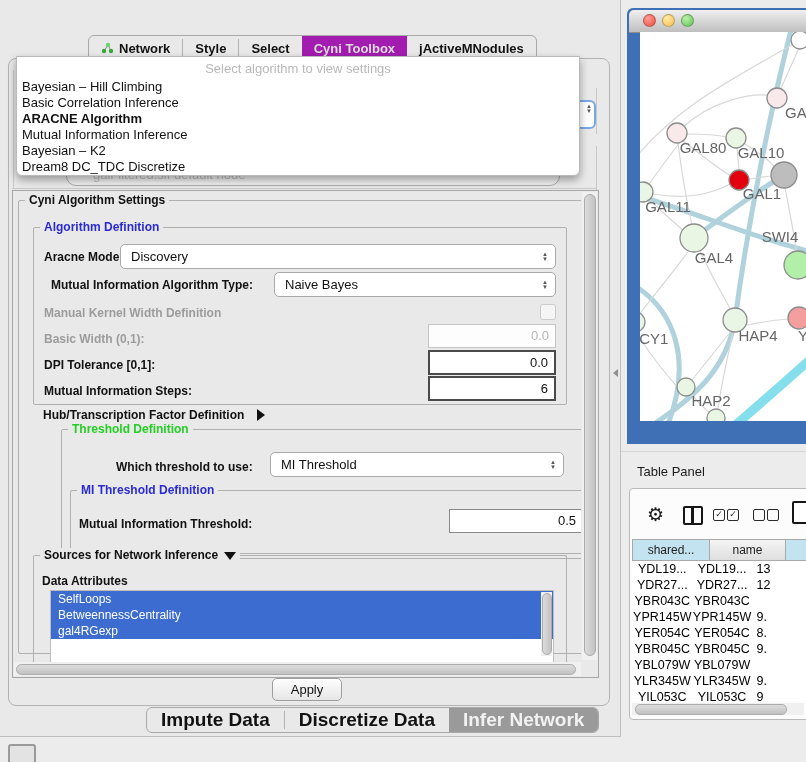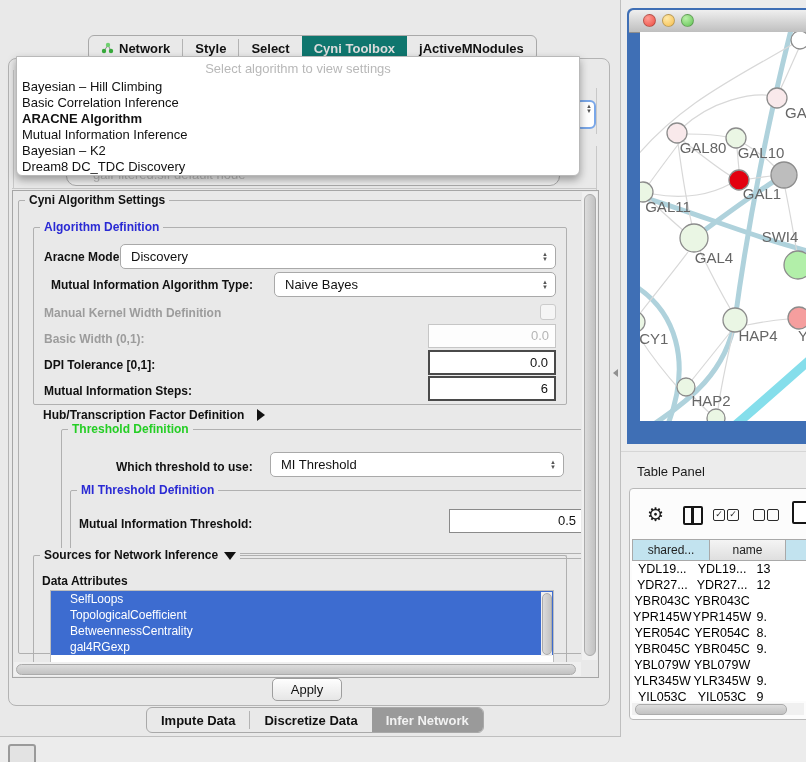--- a/index.html
+++ b/index.html
@@ -7,21 +7,21 @@
   .abs{position:absolute;}
   
   #control-panel{left:0;top:0;width:620px;height:736px;background:#E9E9E9;border-right:1px solid #BFBFBF;border-bottom:1px solid #BFBFBF;}
   #cp-titlebar{left:0;top:0;width:620px;height:30px;background:linear-gradient(#F6F6F6,#E0E0E0);border-bottom:1px solid #A6A6A6;}
   #cp-title{left:10px;top:7px;font-size:13px;color:#1b1b1b;}
   #float-icon{left:586px;top:13px;width:9px;height:9px;border:1.6px solid #222;background:transparent;}
   #close-icon{left:601px;top:6px;font-size:14px;font-weight:bold;color:#111;}
   
   #top-tabbar{left:88px;top:35px;height:24px;border:1px solid #A9A9A9;border-radius:6px;display:flex;align-items:stretch;overflow:hidden;background:#E9E9E9;}
   .tab{display:flex;align-items:center;padding:0 12px;font-size:13px;font-weight:bold;color:#111;white-space:nowrap;}
-  .tab.selected{background:#0f766e;color:#DCDCDC;}
+  .tab.selected{background:#a21caf;color:#DCDCDC;}
   .tab-sep{width:1px;background:#B3B3B3;margin:3px 0;}
   .net-ico{width:13px;height:12px;margin-right:5px;}
   
   #content-outline{left:8px;top:58px;width:600px;height:646px;border:1px solid #B3B3B3;border-radius:8px;}
   
   .frag-line{background:#C8C8C8;}
   #frag-combo{left:575px;top:100px;width:17px;height:25px;background:#fff;border:2px solid #7AA7E8;border-radius:6px;z-index:5;}
   #frag-combo .spin{position:absolute;right:2px;top:2px;font-size:6px;line-height:5px;color:#555;}
   #frag-field{left:66px;top:150px;width:494px;height:36px;border:1px solid #ABABAB;border-radius:10px;background:#F1F1F1;z-index:3;color:#BDBDBD;font-size:13px;display:flex;align-items:flex-end;padding-left:26px;box-sizing:border-box;padding-bottom:3px;}
   
@@ -42,26 +42,26 @@
   .lbl{position:absolute;font-size:12px;font-weight:bold;color:#111;white-space:nowrap;}
   .lbl.disabled{color:#9C9C9C;}
   .combo{position:absolute;background:#FFF;border:1px solid #A9A9A9;border-radius:5px;display:flex;align-items:center;font-size:13px;color:#111;padding-left:10px;box-sizing:border-box;}
   .combo .spin{margin-left:auto;padding-right:7px;font-size:6px;line-height:5px;color:#555;text-align:center;}
   .field{position:absolute;background:#FFF;border:2px solid #4A4A4A;box-sizing:border-box;font-size:13px;color:#111;text-align:right;padding:3px 6px 0 0;}
   .field.disabled{border:1px solid #C6C6C6;color:#B5B5B5;background:#FDFDFD;}
   .checkbox{position:absolute;width:14px;height:14px;border:1.5px solid #CBCBCB;border-radius:3px;background:#F5F5F5;}
   .tri-right{display:inline-block;width:0;height:0;border-left:8px solid #111;border-top:6px solid transparent;border-bottom:6px solid transparent;margin-left:8px;vertical-align:middle;}
   .tri-down{display:inline-block;width:0;height:0;border-top:8px solid #111;border-left:6px solid transparent;border-right:6px solid transparent;margin-left:6px;vertical-align:middle;}
   #attr-list{position:absolute;background:#fff;border:1px solid #BDBDBD;}
-  .src-item{height:16px;line-height:16px;background:#3D6CD0;color:#fff;font-size:12px;padding-left:19px;white-space:nowrap;}
+  .src-item{height:16px;line-height:16px;background:#3D6CD0;color:#fff;font-size:12px;padding-left:7px;white-space:nowrap;}
   #attr-vsb{position:absolute;right:1px;top:1px;width:11px;height:64px;background:#F0F0F0;}
   #attr-vsb .thumb{position:absolute;left:1px;top:1px;width:8px;height:60px;border:1px solid #ABABAB;border-radius:5px;background:linear-gradient(90deg,#DCDCDC,#C2C2C2);}
   #apply-btn{left:272px;top:678px;width:68px;height:21px;border:1px solid #9E9E9E;border-radius:5px;background:linear-gradient(#FEFEFE,#E6E6E6);font-size:13px;color:#111;text-align:center;line-height:21px;}
   #bottom-tabbar{left:146px;top:707px;height:24px;border:1px solid #A9A9A9;border-radius:6px;display:flex;align-items:stretch;overflow:hidden;background:#E9E9E9;}
-  .btab{display:flex;align-items:center;padding:0 14px;font-size:13px;font-weight:bold;color:#111;white-space:nowrap;}
+  .btab{display:flex;align-items:center;padding:0 14px;font-size:19px;font-weight:bold;color:#111;white-space:nowrap;}
   .btab.selected{background:#9A9A9A;color:#F2F2F2;}
   
   #divider-arrow{left:613px;top:369px;width:0;height:0;border-right:5px solid #909090;border-top:4px solid transparent;border-bottom:4px solid transparent;}
   
   #net-window{left:627px;top:8px;width:179px;height:436px;background:#3F6FB5;border-radius:6px 0 0 0;}
   #net-titlebar{left:2px;top:2px;width:177px;height:22px;background:linear-gradient(#EFEFEF,#BFBFBF);border-radius:5px 0 0 0;border-bottom:1px solid #8E8E8E;}
   .traffic{position:absolute;top:4px;width:13px;height:13px;border-radius:50%;border:1px solid rgba(0,0,0,0.25);box-sizing:border-box;}
   #tl-red{left:14px;background:radial-gradient(circle at 35% 30%,#FF9C94,#EC4D42);}
   #tl-yellow{left:33px;background:radial-gradient(circle at 35% 30%,#FFE9A8,#F5BE4F);}
   #tl-green{left:52px;background:radial-gradient(circle at 35% 30%,#B9F0A8,#61C354);}
@@ -136,21 +136,21 @@
     <div id="frag-field" class="abs">galFiltered.sif default node</div>
 
     <div id="algo-popup" class="abs">
       <div id="popup-placeholder" class="abs">Select algorithm to view settings</div>
       <div id="popup-items">
           <div class="pop-item" style="top: 22px;">Bayesian – Hill Climbing</div>
           <div class="pop-item" style="top: 38px;">Basic Correlation Inference</div>
           <div class="pop-item bold" style="top: 54px;">ARACNE Algorithm</div>
           <div class="pop-item" style="top: 70px;">Mutual Information Inference</div>
           <div class="pop-item" style="top: 86px;">Bayesian – K2</div>
-          <div class="pop-item" style="top: 102px;">Dream8 DC_TDC Discovery</div>
+          <div class="pop-item" style="top: 102px;">Dream8 DC_TDC Discretize</div>
         </div>
     </div>
 
     <div id="scrollpane" class="abs">
       <div id="sp-clip" class="abs">
 
         <div class="groupbox" style="left:4px;top:8px;width:566px;height:452px;">
           <span class="group-title gt-black">Cyni Algorithm Settings</span>
 
           <div class="groupbox" style="left:14px;top:26px;width:532px;height:176px;">
@@ -193,21 +193,20 @@
               <div class="field" style="left:378px;top:18px;width:134px;height:24px;border-width:1px;border-color:#8A8A8A;">0.5</div>
             </div>
           </div>
 
           <div class="groupbox" style="left:14px;top:354px;width:532px;height:110px;border-bottom:none;">
             <span class="group-title gt-black"><span>Sources for Network Inference</span><span class="tri-down"></span></span>
             <span class="lbl" style="left:8px;top:18px;">Data Attributes</span>
             <div id="attr-list" style="left:16px;top:34px;width:502px;height:72px;">
               <div id="attr-items">
                   <div class="src-item" style="background: rgb(61, 108, 208);">SelfLoops</div>
-                  <div class="src-item" style="background: rgb(61, 108, 208);">TopologicalCoefficient</div>
                   <div class="src-item" style="background: rgb(61, 108, 208);">BetweennessCentrality</div>
                   <div class="src-item" style="background: rgb(61, 108, 208);">gal4RGexp</div>
                 </div>
               <div id="attr-vsb">
                   <div class="thumb"></div>
                 </div>
             </div>
           </div>
         </div>
 

